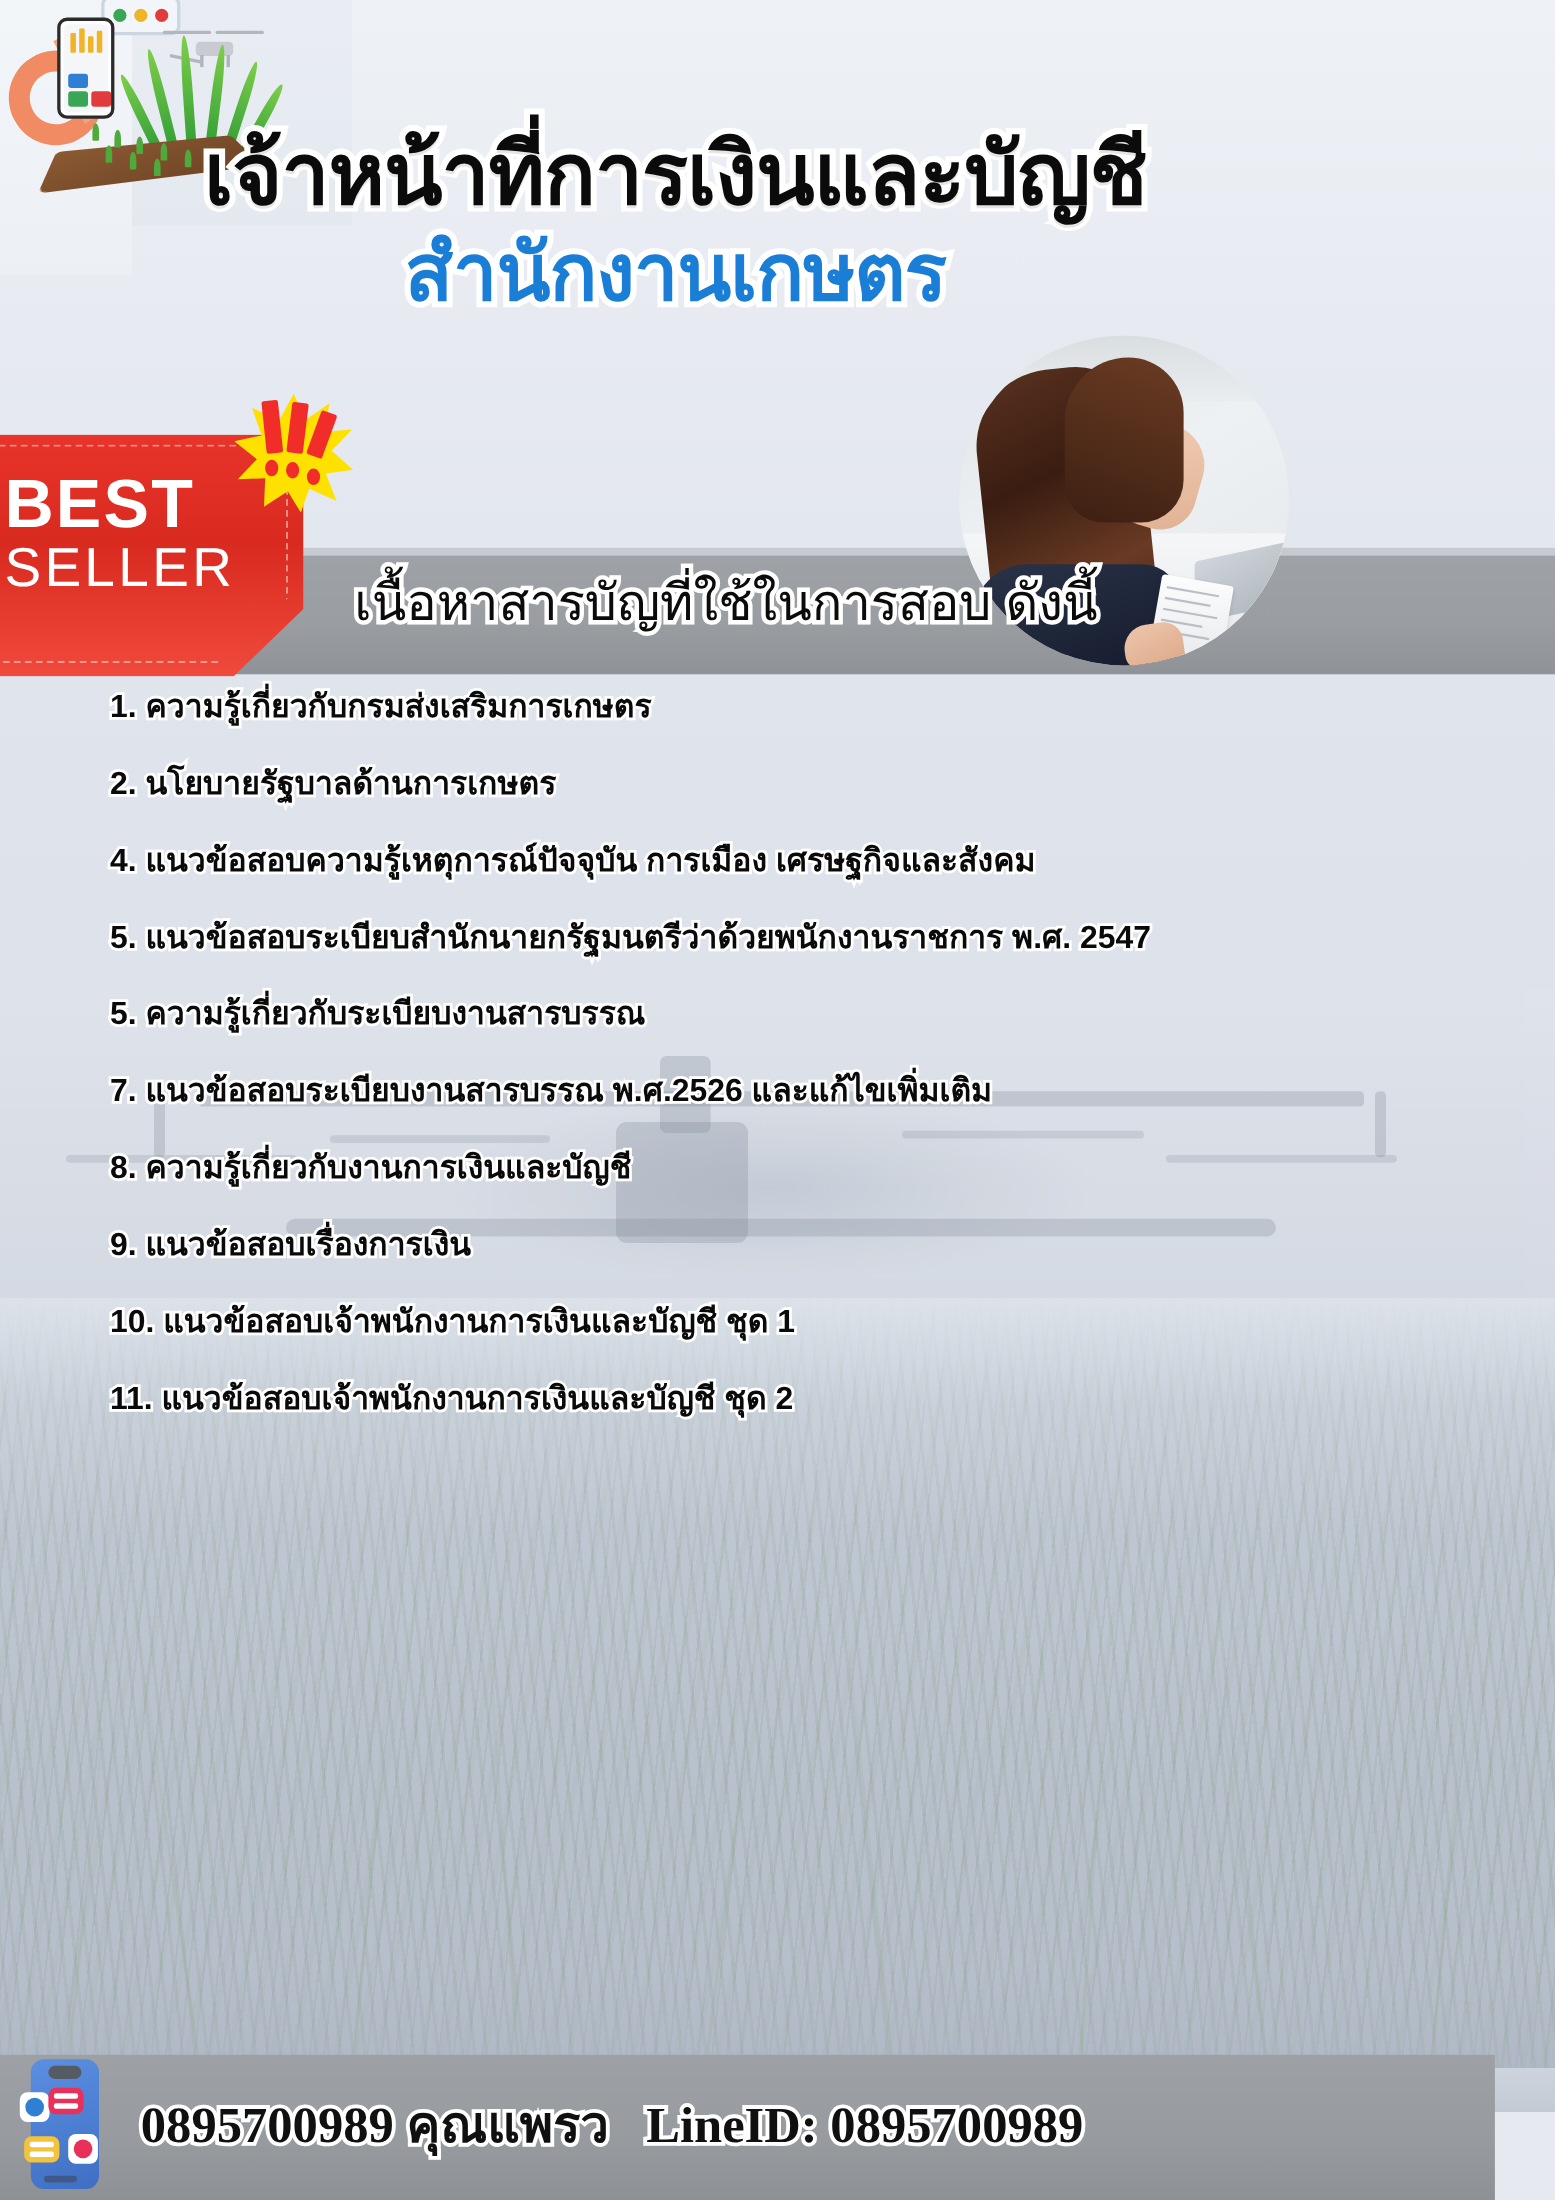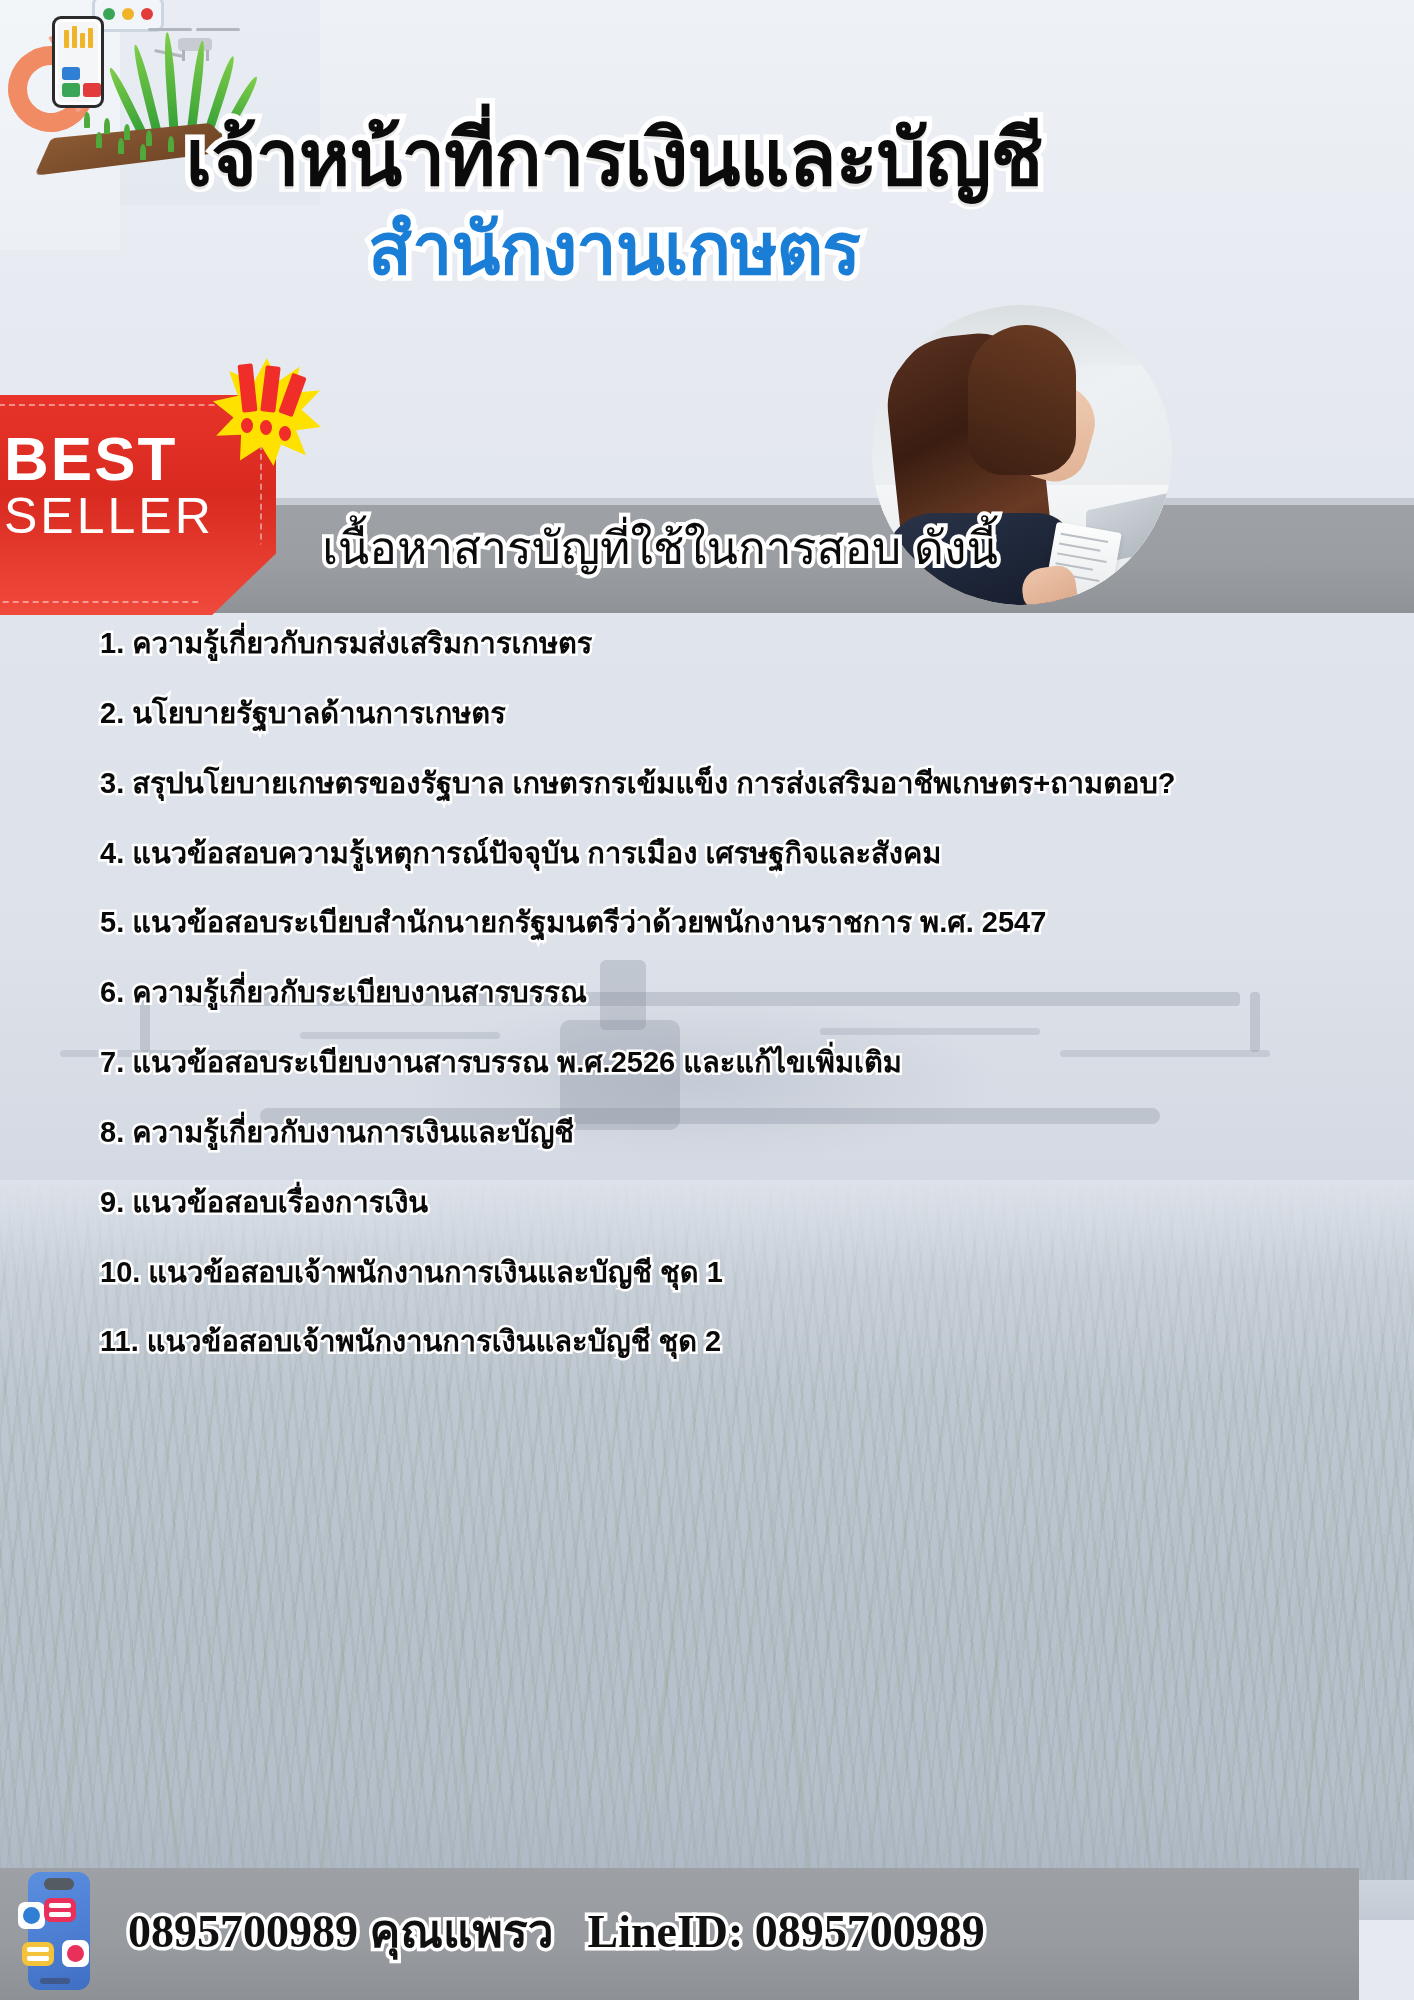--- a/index.html
+++ b/index.html
@@ -407,24 +407,23 @@
     <div class="excl" style="left:50px;top:8px;width:15px;height:46px;transform:rotate(7deg);"></div>
     <div class="excl" style="left:72px;top:16px;width:15px;height:42px;transform:rotate(20deg);"></div>
     <div class="excl-dot" style="left:28px;top:60px;width:12px;height:15px;"></div>
     <div class="excl-dot" style="left:47px;top:62px;width:12px;height:15px;"></div>
     <div class="excl-dot" style="left:66px;top:68px;width:12px;height:15px;"></div>
   </div>
 
   <div class="list">
     <div class="list-item">1. ความรู้เกี่ยวกับกรมส่งเสริมการเกษตร</div>
     <div class="list-item">2. นโยบายรัฐบาลด้านการเกษตร</div>
-    <div class="list-item">3. สรุปนโยบายเกษตรของรัฐบาล เกษตรกรเข้มแข็ง การส่งเสริมอาชีพเกษตร+ถามตอบ?</div>
     <div class="list-item">4. แนวข้อสอบความรู้เหตุการณ์ปัจจุบัน การเมือง เศรษฐกิจและสังคม</div>
     <div class="list-item">5. แนวข้อสอบระเบียบสำนักนายกรัฐมนตรีว่าด้วยพนักงานราชการ พ.ศ. 2547</div>
-    <div class="list-item">6. ความรู้เกี่ยวกับระเบียบงานสารบรรณ</div>
+    <div class="list-item">5. ความรู้เกี่ยวกับระเบียบงานสารบรรณ</div>
     <div class="list-item">7. แนวข้อสอบระเบียบงานสารบรรณ พ.ศ.2526 และแก้ไขเพิ่มเติม</div>
     <div class="list-item">8. ความรู้เกี่ยวกับงานการเงินและบัญชี</div>
     <div class="list-item">9. แนวข้อสอบเรื่องการเงิน</div>
     <div class="list-item">10. แนวข้อสอบเจ้าพนักงานการเงินและบัญชี ชุด 1</div>
     <div class="list-item">11. แนวข้อสอบเจ้าพนักงานการเงินและบัญชี ชุด 2</div>
   </div>
 
   <div class="footer">
     <div class="footer-icon">
       <div class="fi-phone"></div>

